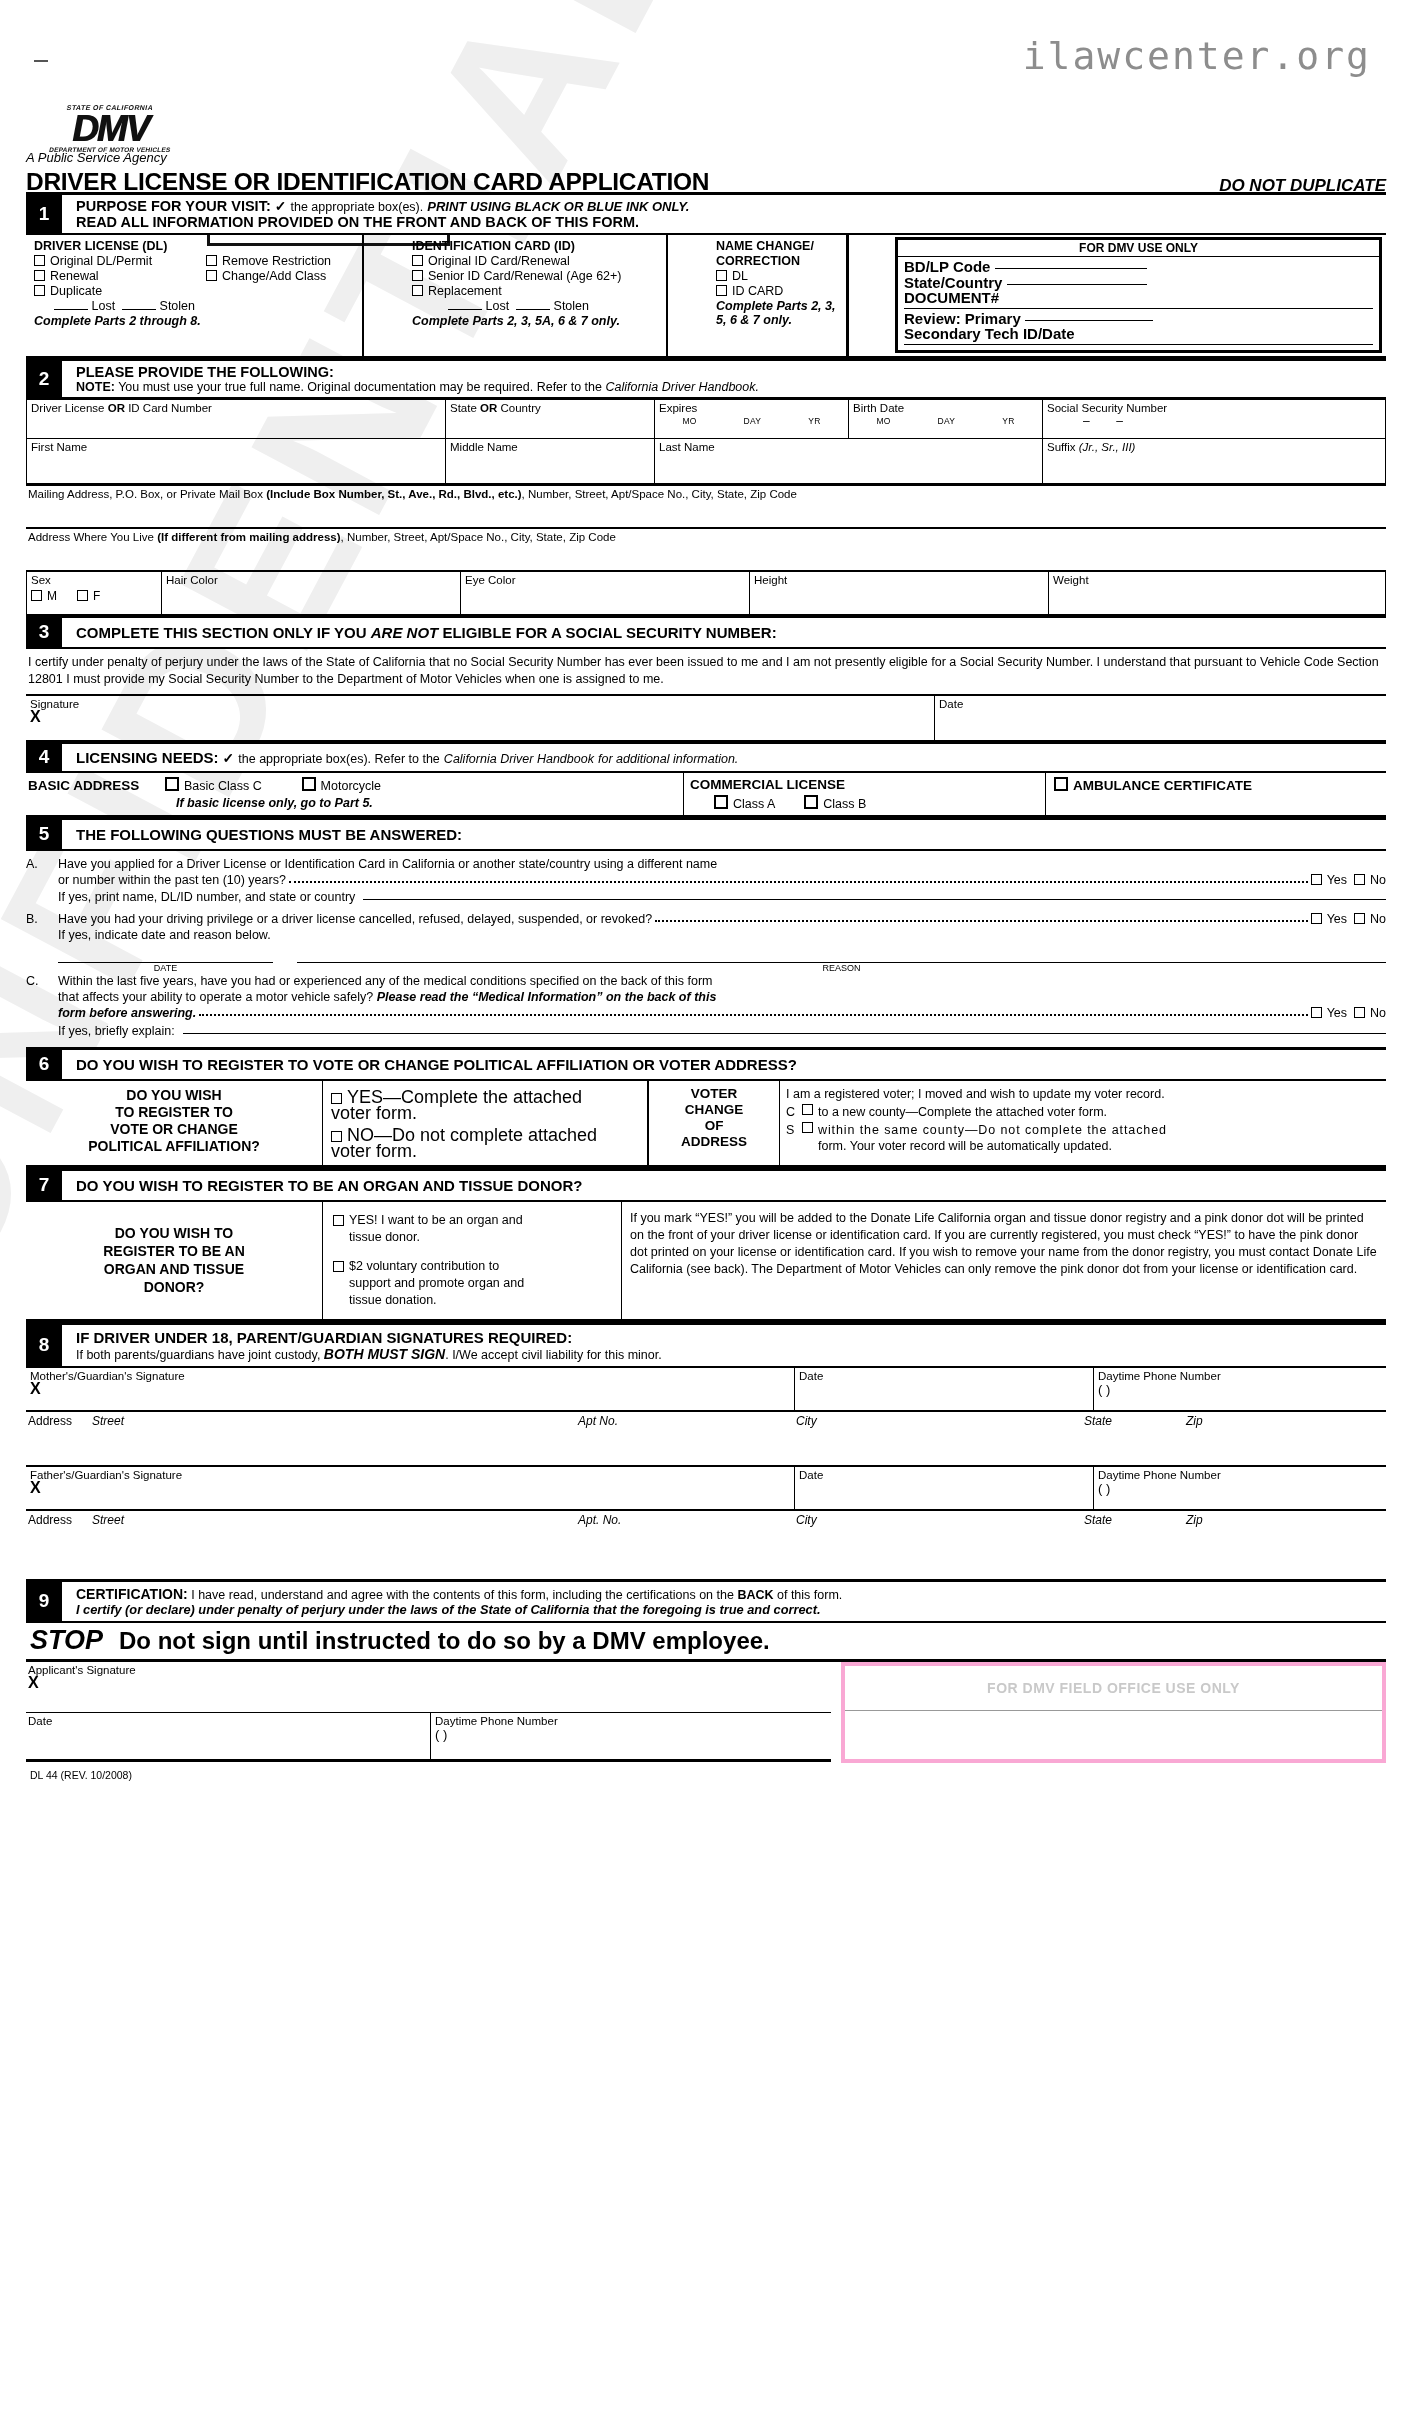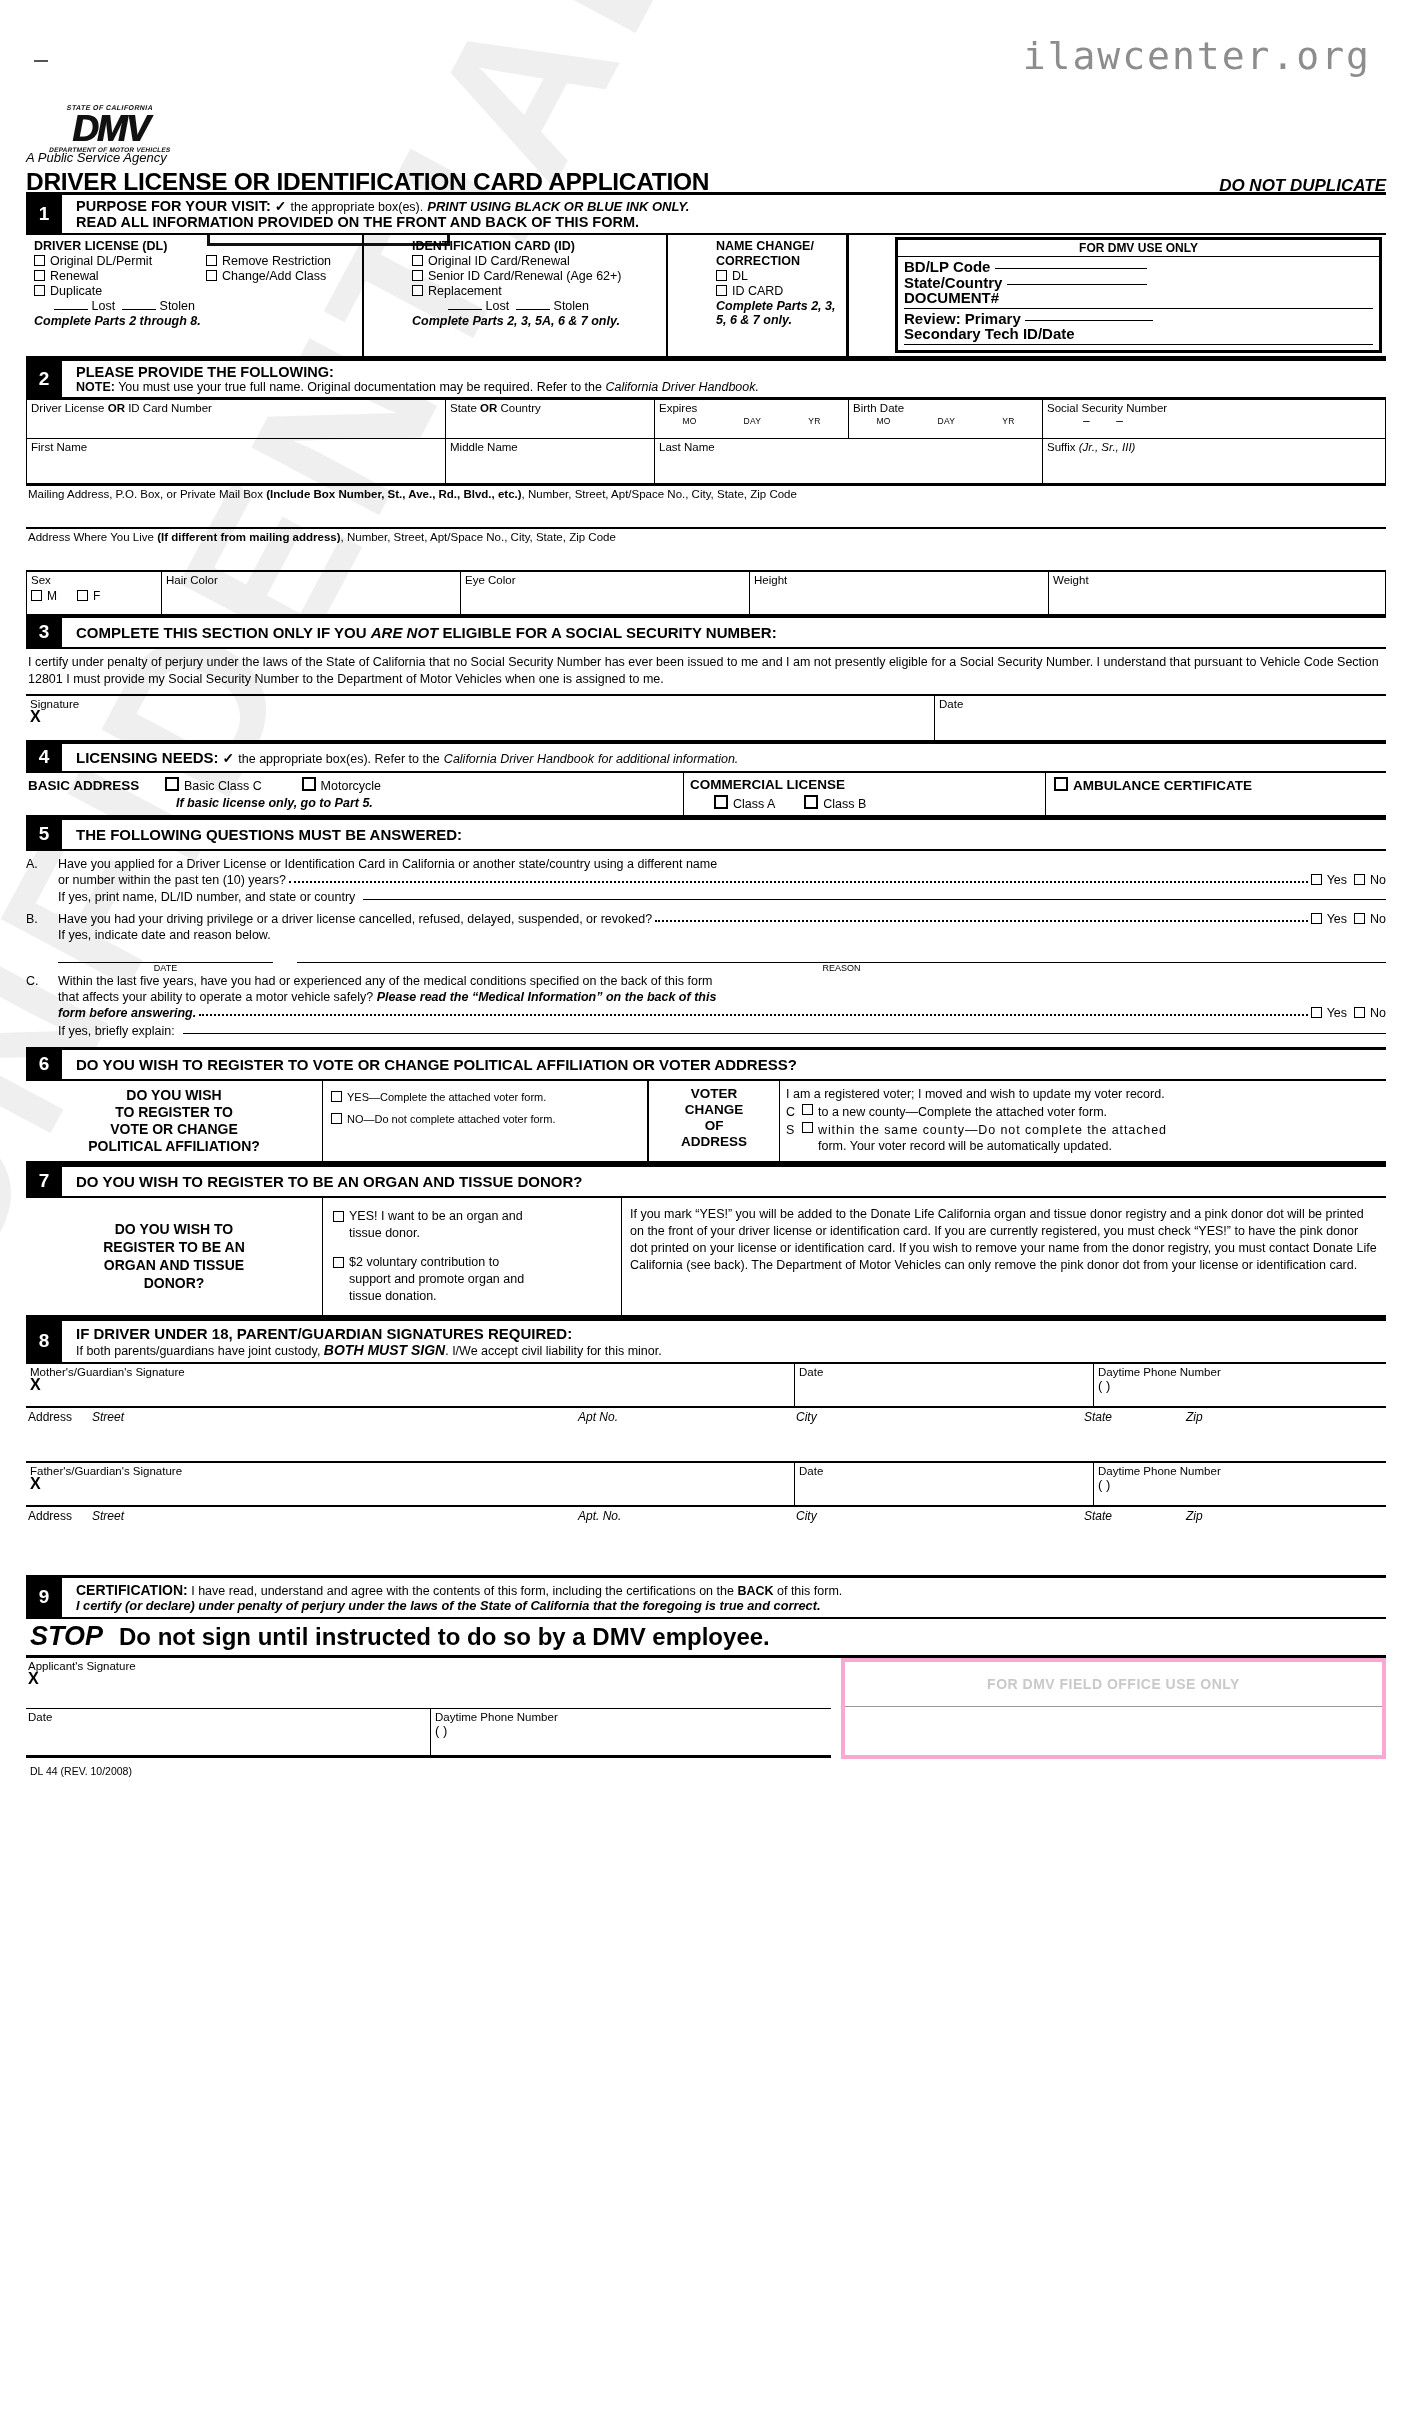--- a/index.html
+++ b/index.html
@@ -516,21 +516,21 @@
         </div>
       </div>
 
       <div style="display:flex;border-bottom:3px solid #000;">
         <div style="width:288px;padding:6px 4px;text-align:center;">
           <div style="font-size:14px;font-weight:bold;line-height:17px;">DO YOU WISH</div>
           <div style="font-size:14px;font-weight:bold;line-height:17px;">TO REGISTER TO</div>
           <div style="font-size:14px;font-weight:bold;line-height:17px;">VOTE OR CHANGE</div>
           <div style="font-size:14px;font-weight:bold;line-height:17px;">POLITICAL AFFILIATION?</div>
         </div>
-        <div style="width:280px;border-left:1px solid #000;padding:8px 8px 6px 8px;font-size:11px;line-height:16px;">
+        <div style="width:280px;border-left:1px solid #000;padding:8px 8px 6px 8px;font-size:18px;line-height:16px;">
           <div><span class="cb"></span><span>YES—Complete the attached voter form.</span></div>
           <div style="padding-top:6px;"><span class="cb"></span><span>NO—Do not complete attached voter form.</span></div>
         </div>
         <div style="width:126px;border-left:2px solid #000;padding:5px 2px;text-align:center;margin-left:28px;">
           <div style="font-size:13.5px;font-weight:bold;line-height:16px;">VOTER</div>
           <div style="font-size:13.5px;font-weight:bold;line-height:16px;">CHANGE</div>
           <div style="font-size:13.5px;font-weight:bold;line-height:16px;">OF</div>
           <div style="font-size:13.5px;font-weight:bold;line-height:16px;">ADDRESS</div>
         </div>
         <div style="flex:1;border-left:1px solid #000;padding:5px 6px;font-size:12.5px;line-height:16px;">

